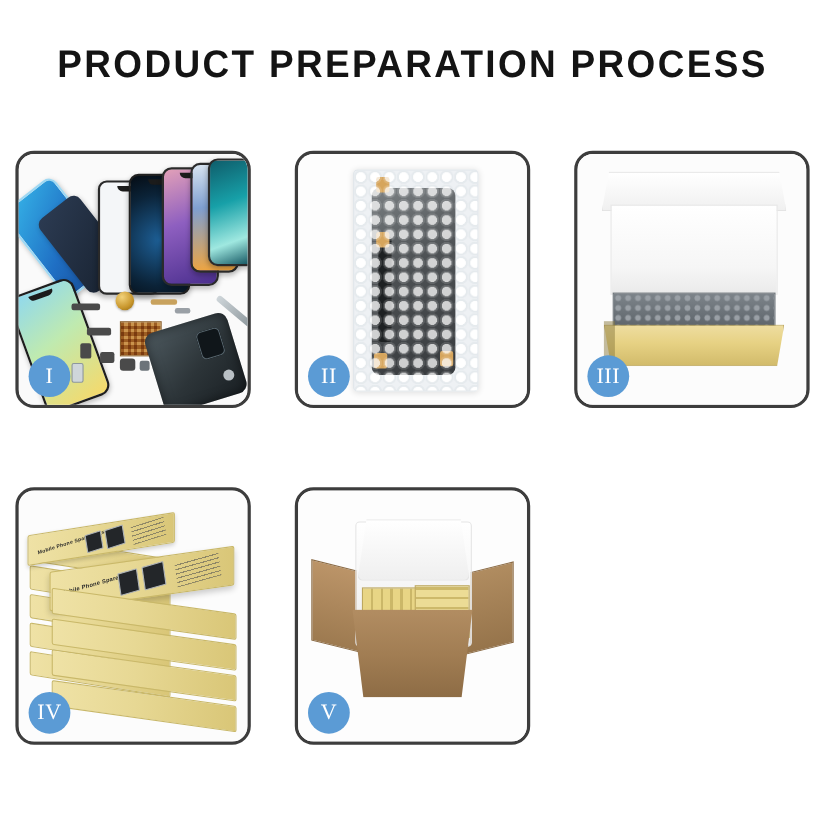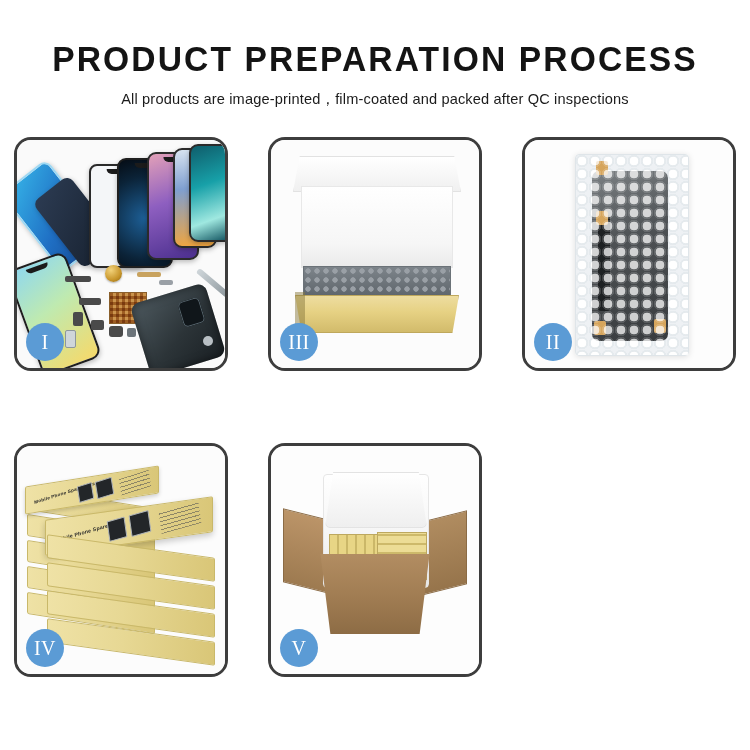--- a/index.html
+++ b/index.html
@@ -342,21 +342,20 @@
   }
   .c6-seam {
     position:absolute; background:#8e7045; opacity:0.5;
   }
 </style>
 </head>
 <body>
 
 <div class="header">
   <div class="page-title">PRODUCT PREPARATION PROCESS</div>
-  <div class="page-subtitle">All products are image-printed，film-coated and packed after QC inspections</div>
 </div>
 
 <div class="grid">
 
   <div class="panel">
     <div class="panel-photo">
       <div class="p1-bg"></div>
       <div class="phone-tilt ph-blue"></div>
       <div class="phone-tilt ph-blue2"></div>
       <div class="phone-tilt ph-front">
@@ -389,48 +388,48 @@
           <span class="bp-cam"></span>
         </div>
       <div class="tweezer"></div>
       <div class="part" style="left:186px;top:196px;width:10px;height:10px;border-radius:50%;background:#b9c0c5;"></div>
     </div>
     <div class="badge">I</div>
   </div>
 
   <div class="panel">
     <div class="panel-photo">
-      <div class="p3-bg"></div>
-      <div class="box3-lid"></div>
-      <div class="box3-foam"></div>
-      <div class="box3-gray"></div>
-      <div class="box3-front-real"></div>
-      <div class="box3-edge-l"></div>
-    </div>
-    <div class="badge">III</div>
-  </div>
-
-  <div class="panel">
-    <div class="panel-photo">
       <div class="bubble-bg"></div>
       <div class="bubble-pack">
         <div class="inner-screen"></div>
         <div class="flex-cable"></div>
         <div class="tape" style="left:20px;top:6px;"></div>
         <div class="tape" style="left:20px;top:56px;"></div>
         <div class="tape" style="left:18px;top:166px;"></div>
         <div class="tape" style="left:78px;top:164px;"></div>
         <div class="bubble-overlay"></div>
       </div>
     </div>
     <div class="badge">II</div>
   </div>
 
   <div class="panel">
     <div class="panel-photo">
+      <div class="p3-bg"></div>
+      <div class="box3-lid"></div>
+      <div class="box3-foam"></div>
+      <div class="box3-gray"></div>
+      <div class="box3-front-real"></div>
+      <div class="box3-edge-l"></div>
+    </div>
+    <div class="badge">III</div>
+  </div>
+
+  <div class="panel">
+    <div class="panel-photo">
       <div class="p4-bg"></div>
 
       <div class="ybox" style="left:10px;top:52px;width:126px;height:20px;transform:skewY(9deg);"></div>
       <div class="ybox" style="left:10px;top:78px;width:126px;height:20px;transform:skewY(9deg);"></div>
       <div class="ybox" style="left:10px;top:104px;width:126px;height:20px;transform:skewY(9deg);"></div>
       <div class="ybox" style="left:10px;top:130px;width:126px;height:20px;transform:skewY(9deg);"></div>
       <div class="ybox" style="left:10px;top:156px;width:126px;height:20px;transform:skewY(9deg);"></div>
 
       <div class="ybox" style="left:8px;top:30px;width:132px;height:26px;transform:skewY(-9deg);box-shadow:0 2px 4px rgba(0,0,0,.18);">
         <span class="ybox-label" style="left:8px;top:9px;transform:rotate(-9deg);">Mobile Phone Spare Parts</span>

